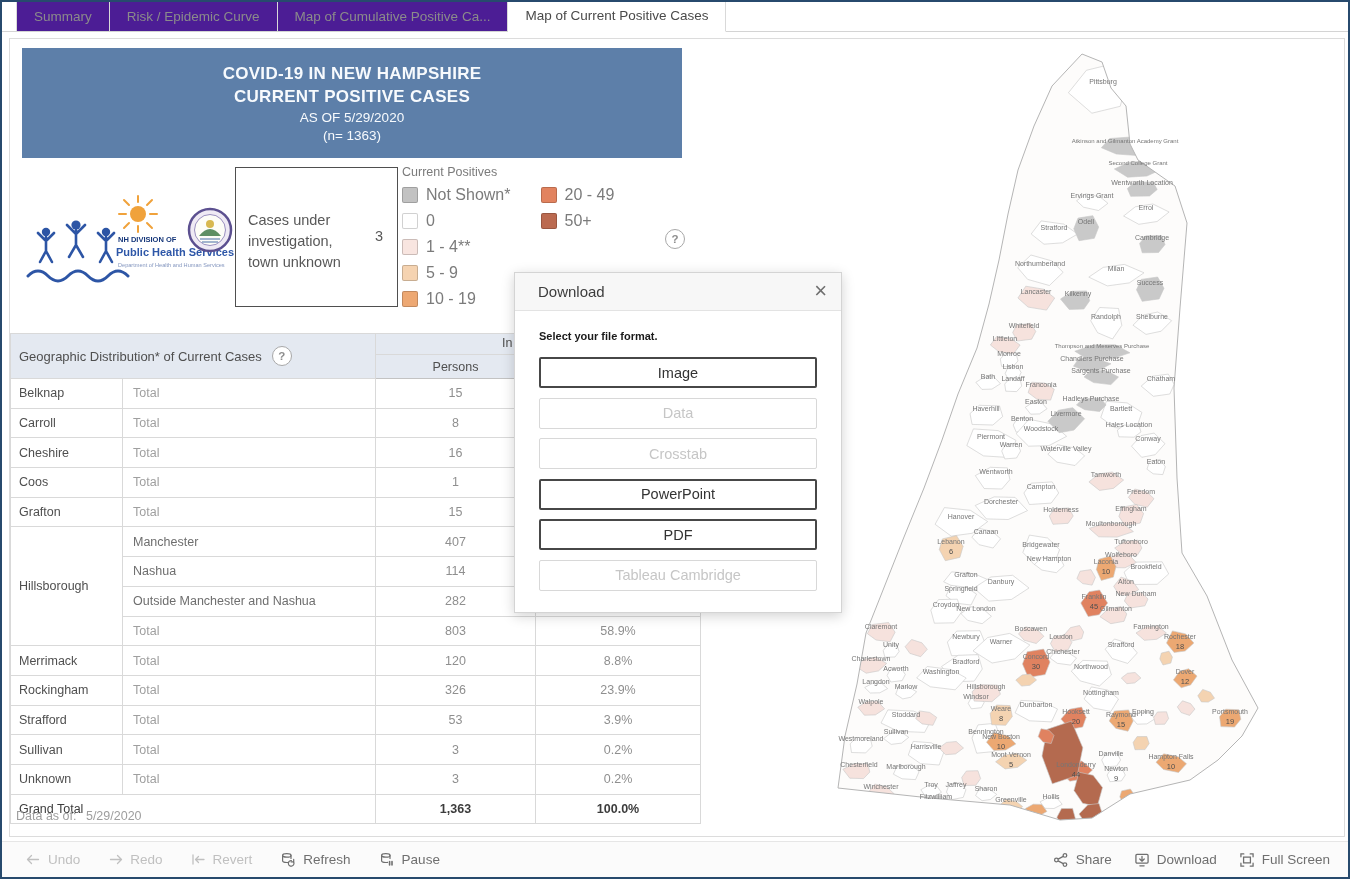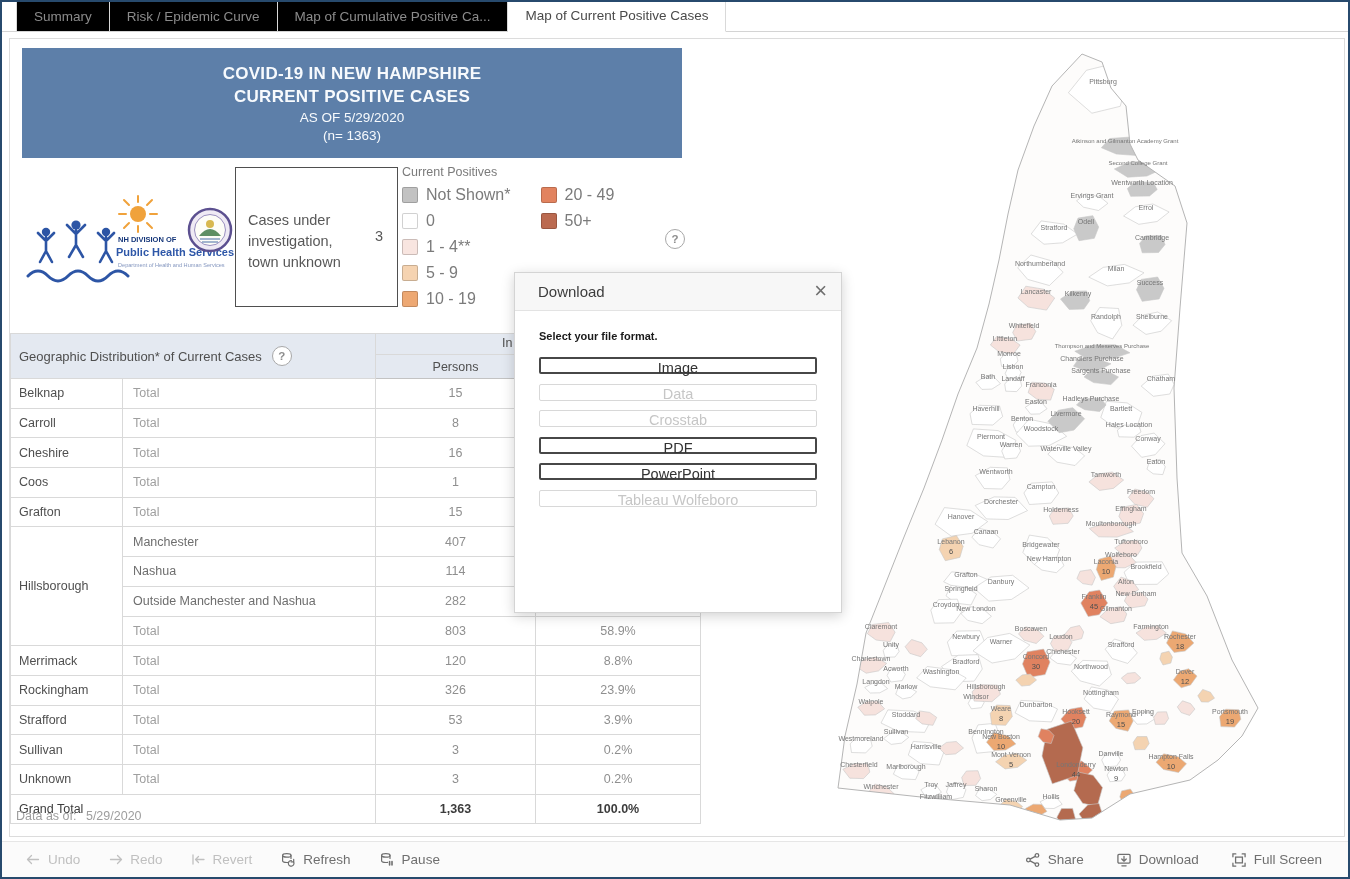--- a/index.html
+++ b/index.html
@@ -1,21 +1,21 @@
 <!DOCTYPE html>
 <html><head>
 <meta charset="utf-8">
 <style>
   html,body{margin:0;padding:0;background:#e9e9e9;}
   body{font-family:"Liberation Sans","DejaVu Sans",sans-serif;}
   .page{position:relative;width:1350px;height:879px;background:#fff;border:2px solid #274a6d;box-sizing:border-box;overflow:hidden;}
 
   
   .tabbar{position:absolute;left:0;top:0;width:100%;height:30px;background:#fff;border-bottom:1px solid #d4d4d4;display:flex;align-items:flex-end;padding-left:14px;box-sizing:border-box;z-index:8;}
-  .tab{height:29px;line-height:29px;padding:0 17px;font-size:13.5px;color:#8b8b8b;background:#000000;border:1px solid #d9d9d9;border-bottom:none;border-left:none;white-space:nowrap;cursor:default;}
+  .tab{height:29px;line-height:29px;padding:0 17px;font-size:13.5px;color:#8b8b8b;background:#4c1d95;border:1px solid #d9d9d9;border-bottom:none;border-left:none;white-space:nowrap;cursor:default;}
   .tab:first-child{border-left:1px solid #d9d9d9;}
   .tab.active{background:#fff;color:#4a4a4a;height:30px;line-height:30px;margin-bottom:-1px;border-bottom:1px solid #fff;}
 
   .content-frame{position:absolute;left:7px;top:36px;width:1334px;height:797px;border:1px solid #dcdcdc;pointer-events:none;z-index:2;}
 
   
   .title-block{position:absolute;left:20px;top:46px;width:660px;height:110px;background:#5d7fa9;color:#f7fafd;text-align:center;display:flex;flex-direction:column;justify-content:center;gap:3px;z-index:3;}
   .title-block .t1{font-size:17px;font-weight:bold;letter-spacing:.3px;}
   .title-block .t3{font-size:13.5px;}
 
@@ -67,28 +67,28 @@
   .mnum{font-size:7.5px;fill:#4f4f4f;text-anchor:middle;}
 
   
   .modal{position:absolute;left:512px;top:270px;width:328px;height:341px;background:#fff;border:1px solid #d4d4d4;box-shadow:0 3px 12px rgba(0,0,0,.18);box-sizing:border-box;z-index:50;}
   .modal-header{position:relative;height:37px;border-bottom:1px solid #e3e3e3;background:#f7f7f7;}
   .modal-title{line-height:37px;padding-left:23px;font-size:15px;color:#3d3d3d;}
   .modal-close{position:absolute;right:14px;top:5px;font-size:22px;font-weight:300;color:#6f6f6f;cursor:pointer;line-height:26px;}
   .modal-body{padding:19px 24px 0 24px;}
   .modal-prompt{font-size:11px;font-weight:bold;color:#1a1a1a;margin-bottom:15px;}
   #modal-buttons{display:flex;flex-direction:column;gap:9.5px;}
-  .dl-btn{height:17px;font-size:14.5px;background:#fff;border:2px solid #474747;color:#333;border-radius:2px;cursor:pointer;font-family:inherit;}
+  .dl-btn{height:31px;font-size:14.5px;background:#fff;border:2px solid #474747;color:#333;border-radius:2px;cursor:pointer;font-family:inherit;}
   .dl-btn.disabled{border:1px solid #d8d8d8;color:#c6c6c6;cursor:default;}
 
   
   .toolbar{position:absolute;left:0;bottom:0;width:100%;height:36px;background:#fbfbfb;border-top:1px solid #e6e6e6;display:flex;align-items:center;box-sizing:border-box;z-index:8;}
   .tgroup{display:flex;align-items:center;gap:28px;}
   .tgroup.left{padding-left:24px;}
-  .tgroup.right{margin-left:auto;padding-right:26px;gap:32px;}
+  .tgroup.right{margin-left:auto;padding-right:18px;gap:22px;}
   .tbtn{display:flex;align-items:center;gap:7px;font-size:13.5px;color:#6f6f6f;cursor:pointer;}
   .tbtn.dis{color:#c0c0c0;cursor:default;}
   .tbtn svg{display:block;}
 </style>
 </head>
 <body>
 
 <div class="page">
 
   <div class="tabbar" id="tabbar">
@@ -580,23 +580,23 @@
     <div class="modal-header">
       <div class="modal-title">Download</div>
       <div class="modal-close">×</div>
     </div>
     <div class="modal-body">
       <div class="modal-prompt">Select your file format.</div>
       <div id="modal-buttons">
           <button class="dl-btn">Image</button>
           <button class="dl-btn disabled" disabled="">Data</button>
           <button class="dl-btn disabled" disabled="">Crosstab</button>
+          <button class="dl-btn">PowerPoint</button>
           <button class="dl-btn">PDF</button>
-          <button class="dl-btn">PowerPoint</button>
-          <button class="dl-btn disabled" disabled="">Tableau Wolfeboro</button>
+          <button class="dl-btn disabled" disabled="">Tableau Cambridge</button>
         </div>
     </div>
   </div>
 
   <div class="toolbar">
     <div class="tgroup left" id="toolbar-left">
         <div class="tbtn dis">
           <svg width="15" height="15" viewBox="0 0 15 15" fill="none" stroke="currentColor" stroke-width="1.3" stroke-linecap="round" stroke-linejoin="round">
             <path d="M1.5 7.5h11M1.5 7.5l4-4M1.5 7.5l4 4"></path>
           </svg>

